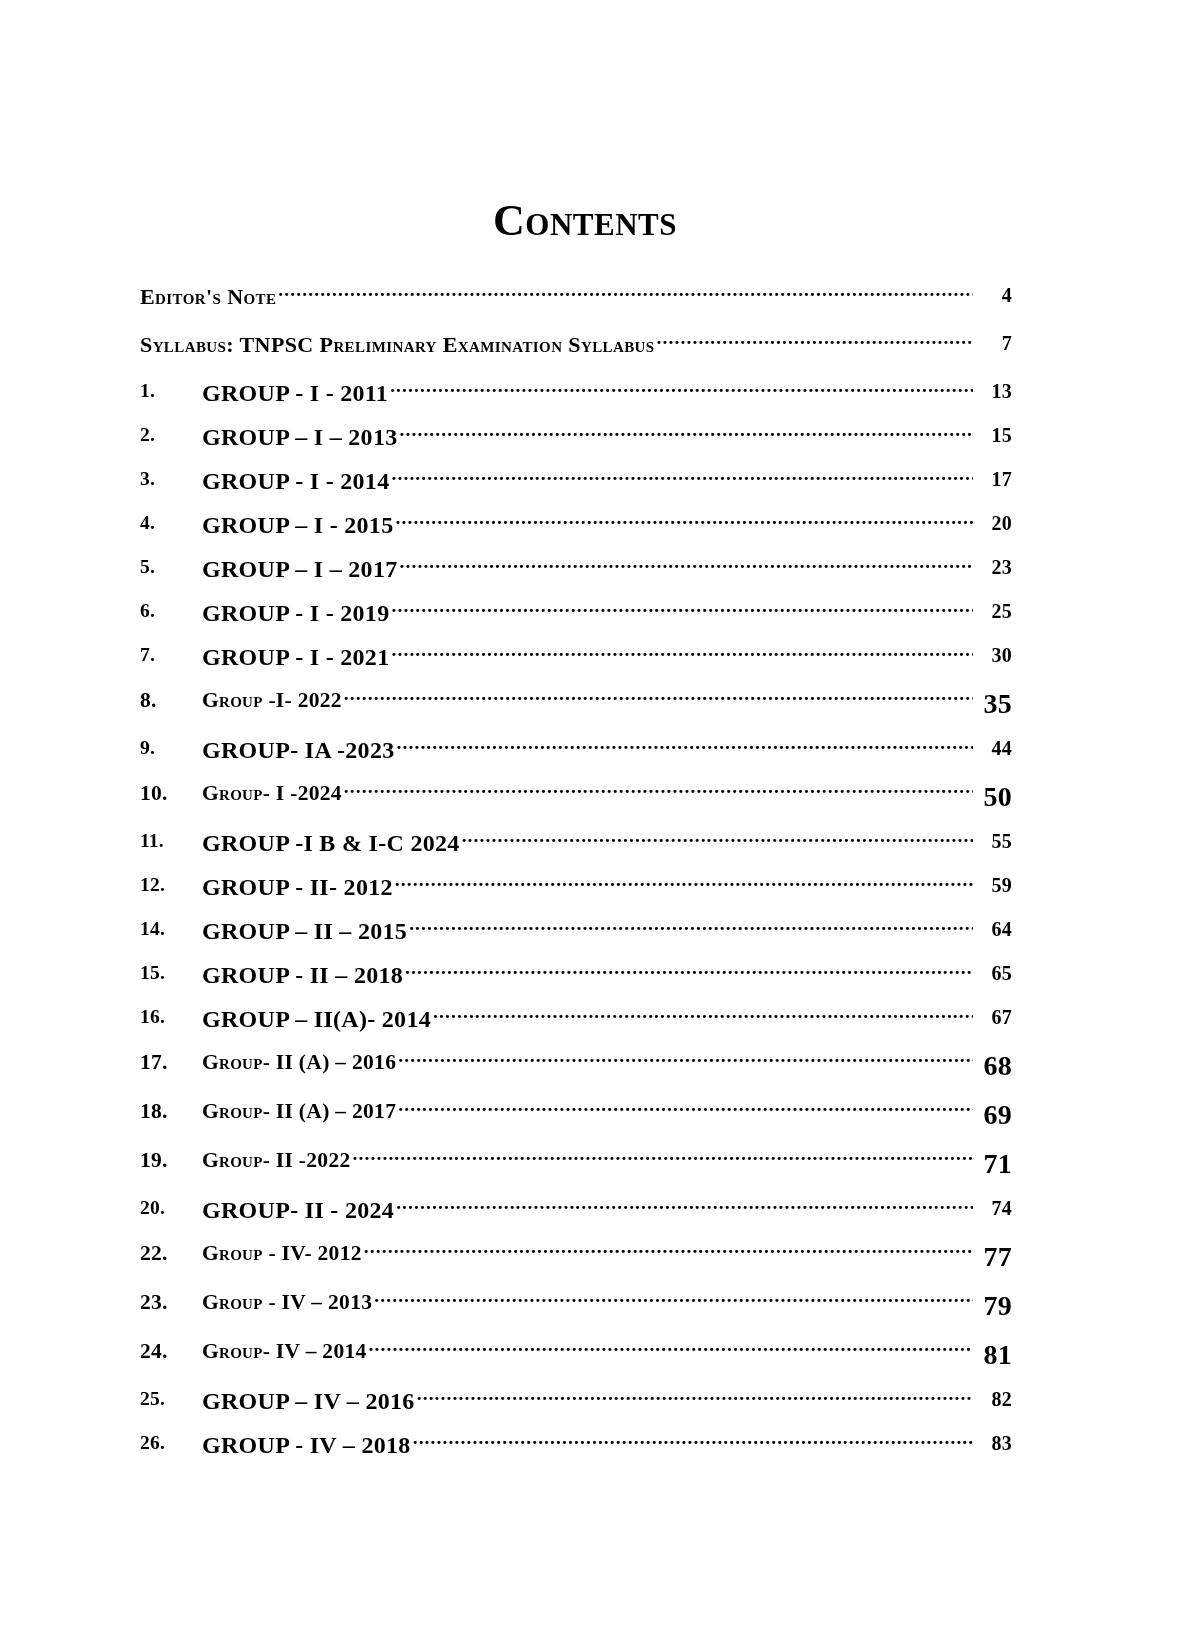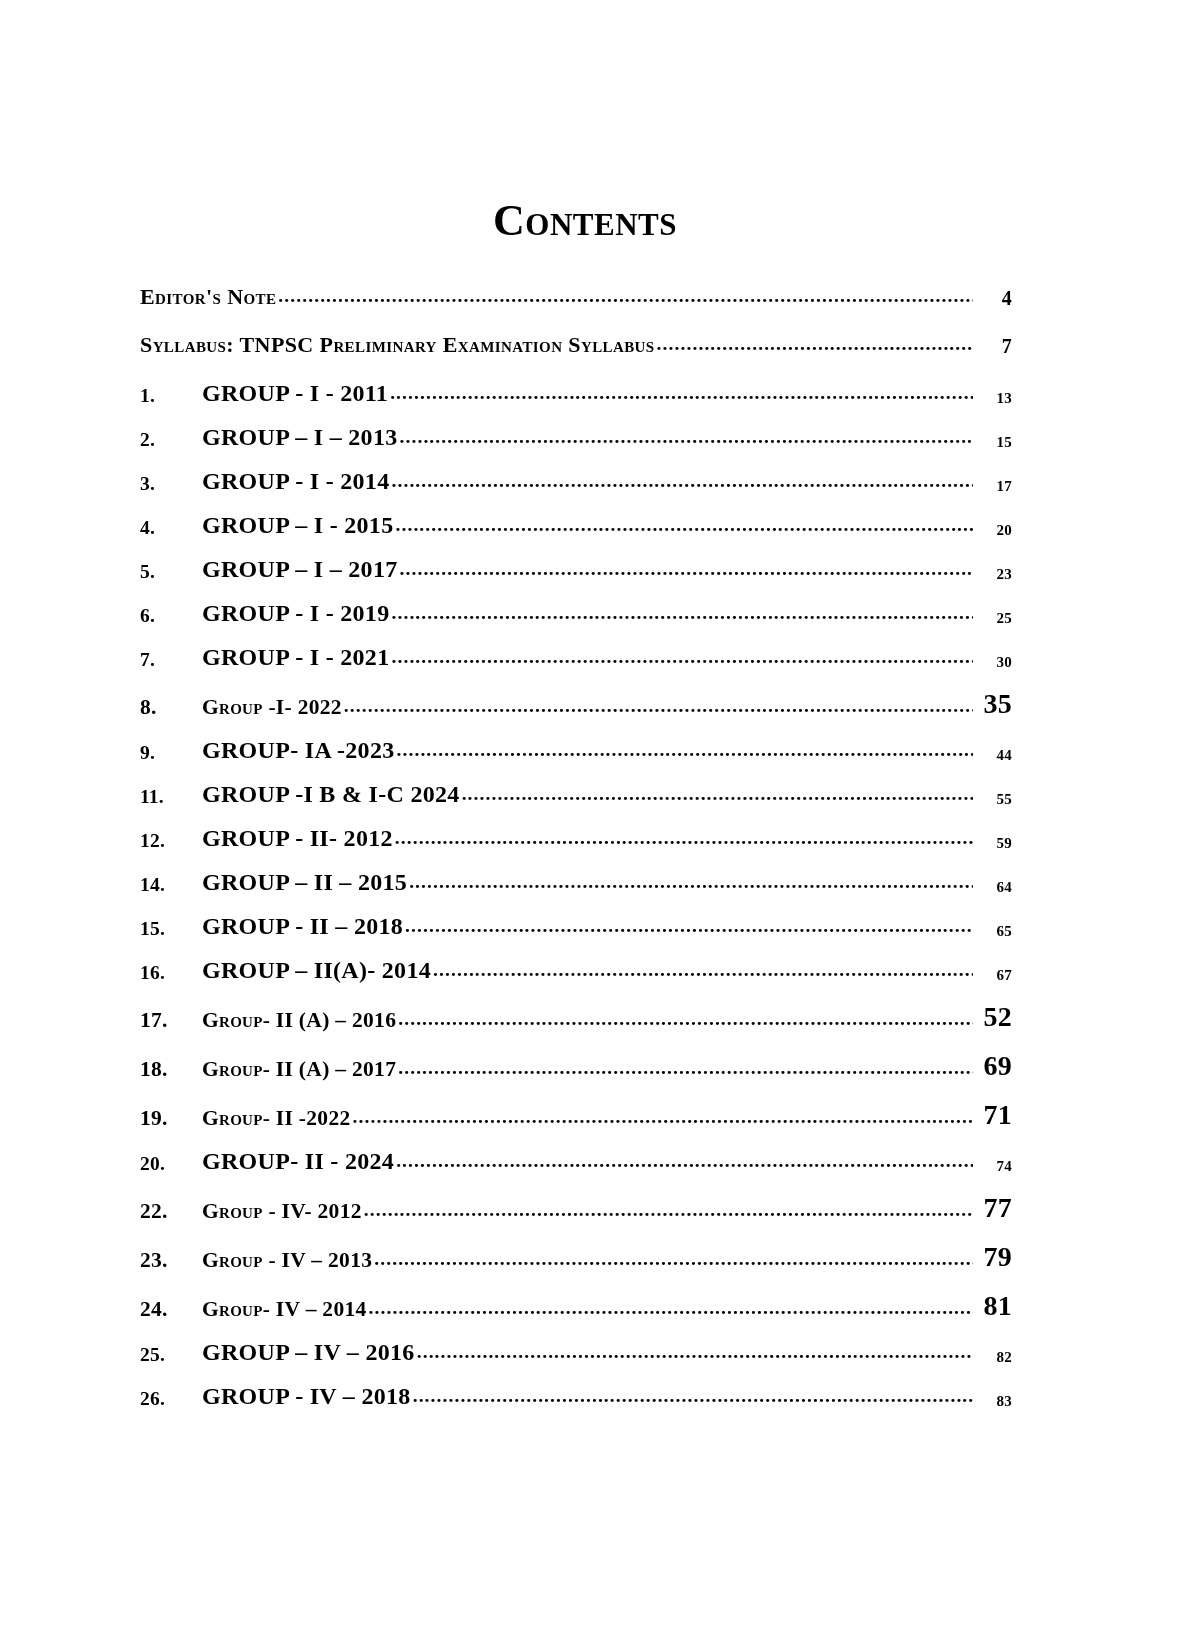--- a/index.html
+++ b/index.html
@@ -30,21 +30,20 @@
     font-size: 44px;
     line-height: 1.05;
     letter-spacing: 0.5px;
     font-variant: small-caps;
     margin: 0 0 40px 0;
     padding-left: 18px;
   }
   
   .toc-row {
     display: flex;
-    align-items: flex-end;
     width: 100%;
     font-weight: bold;
     margin-bottom: 17px;
     white-space: nowrap;
   }
   .toc-row.plain {
     margin-bottom: 22px;
   }
   .row-num {
     flex: 0 0 auto;
@@ -78,21 +77,21 @@
     line-height: 1;
     position: absolute;
     bottom: 1px;
     left: 0;
     white-space: nowrap;
   }
   .row-page {
     flex: 0 0 auto;
     text-align: right;
     min-width: 34px;
-    font-size: 15px;
+    font-size: 20px;
     letter-spacing: 0.2px;
     padding-left: 3px;
   }
   .sc .row-page {
     font-size: 28px;
   }
   
   .head-row .row-label {
     font-variant: small-caps;
     font-size: 22px;
@@ -170,20 +169,26 @@
           <span class="row-label">Group -I- 2022</span>
           <span class="leader"></span>
           <span class="row-page">35</span>
         </div>
         <div class="toc-row">
           <span class="row-num">9.</span>
           <span class="row-label">GROUP- IA -2023</span>
           <span class="leader"></span>
           <span class="row-page">44</span>
         </div>
+        <div class="toc-row sc">
+          <span class="row-num">10.</span>
+          <span class="row-label">Group- I -2024</span>
+          <span class="leader"></span>
+          <span class="row-page">50</span>
+        </div>
         <div class="toc-row">
           <span class="row-num">11.</span>
           <span class="row-label">GROUP -I B &amp; I-C 2024</span>
           <span class="leader"></span>
           <span class="row-page">55</span>
         </div>
         <div class="toc-row">
           <span class="row-num">12.</span>
           <span class="row-label">GROUP - II- 2012</span>
           <span class="leader"></span>
@@ -204,21 +209,21 @@
         <div class="toc-row">
           <span class="row-num">16.</span>
           <span class="row-label">GROUP – II(A)- 2014</span>
           <span class="leader"></span>
           <span class="row-page">67</span>
         </div>
         <div class="toc-row sc">
           <span class="row-num">17.</span>
           <span class="row-label">Group- II (A) – 2016</span>
           <span class="leader"></span>
-          <span class="row-page">52</span>
+          <span class="row-page">68</span>
         </div>
         <div class="toc-row sc">
           <span class="row-num">18.</span>
           <span class="row-label">Group- II (A) – 2017</span>
           <span class="leader"></span>
           <span class="row-page">69</span>
         </div>
         <div class="toc-row sc">
           <span class="row-num">19.</span>
           <span class="row-label">Group- II -2022</span>

